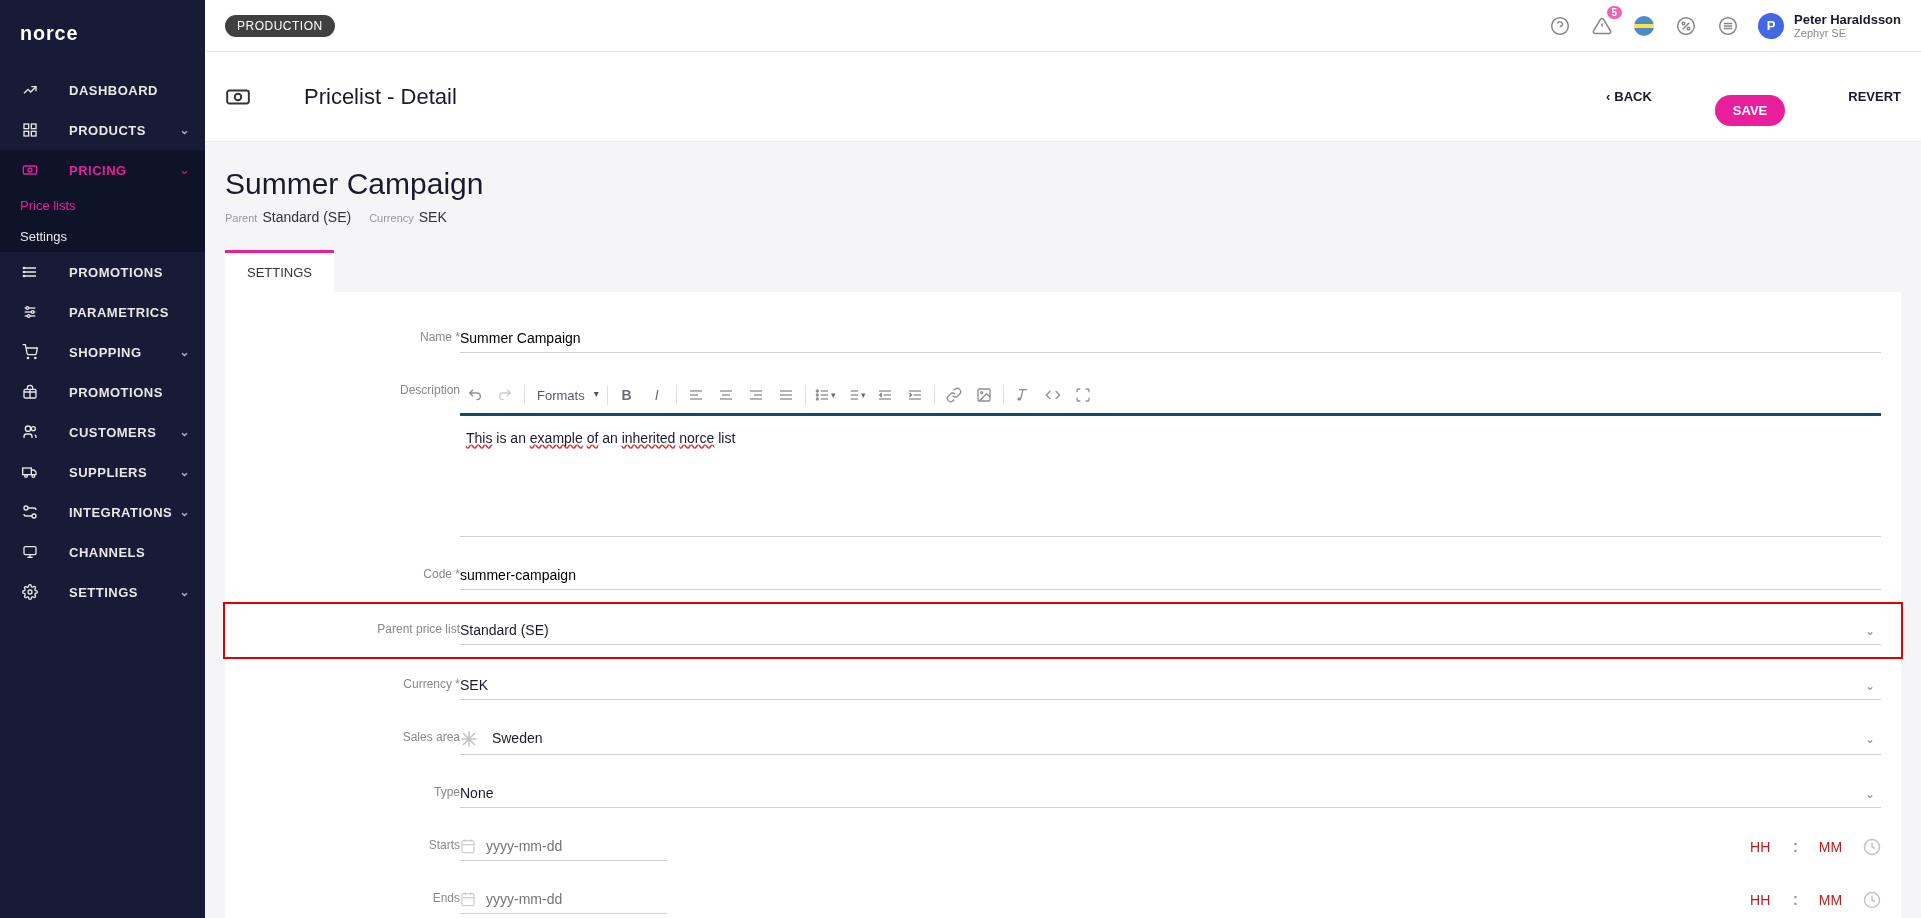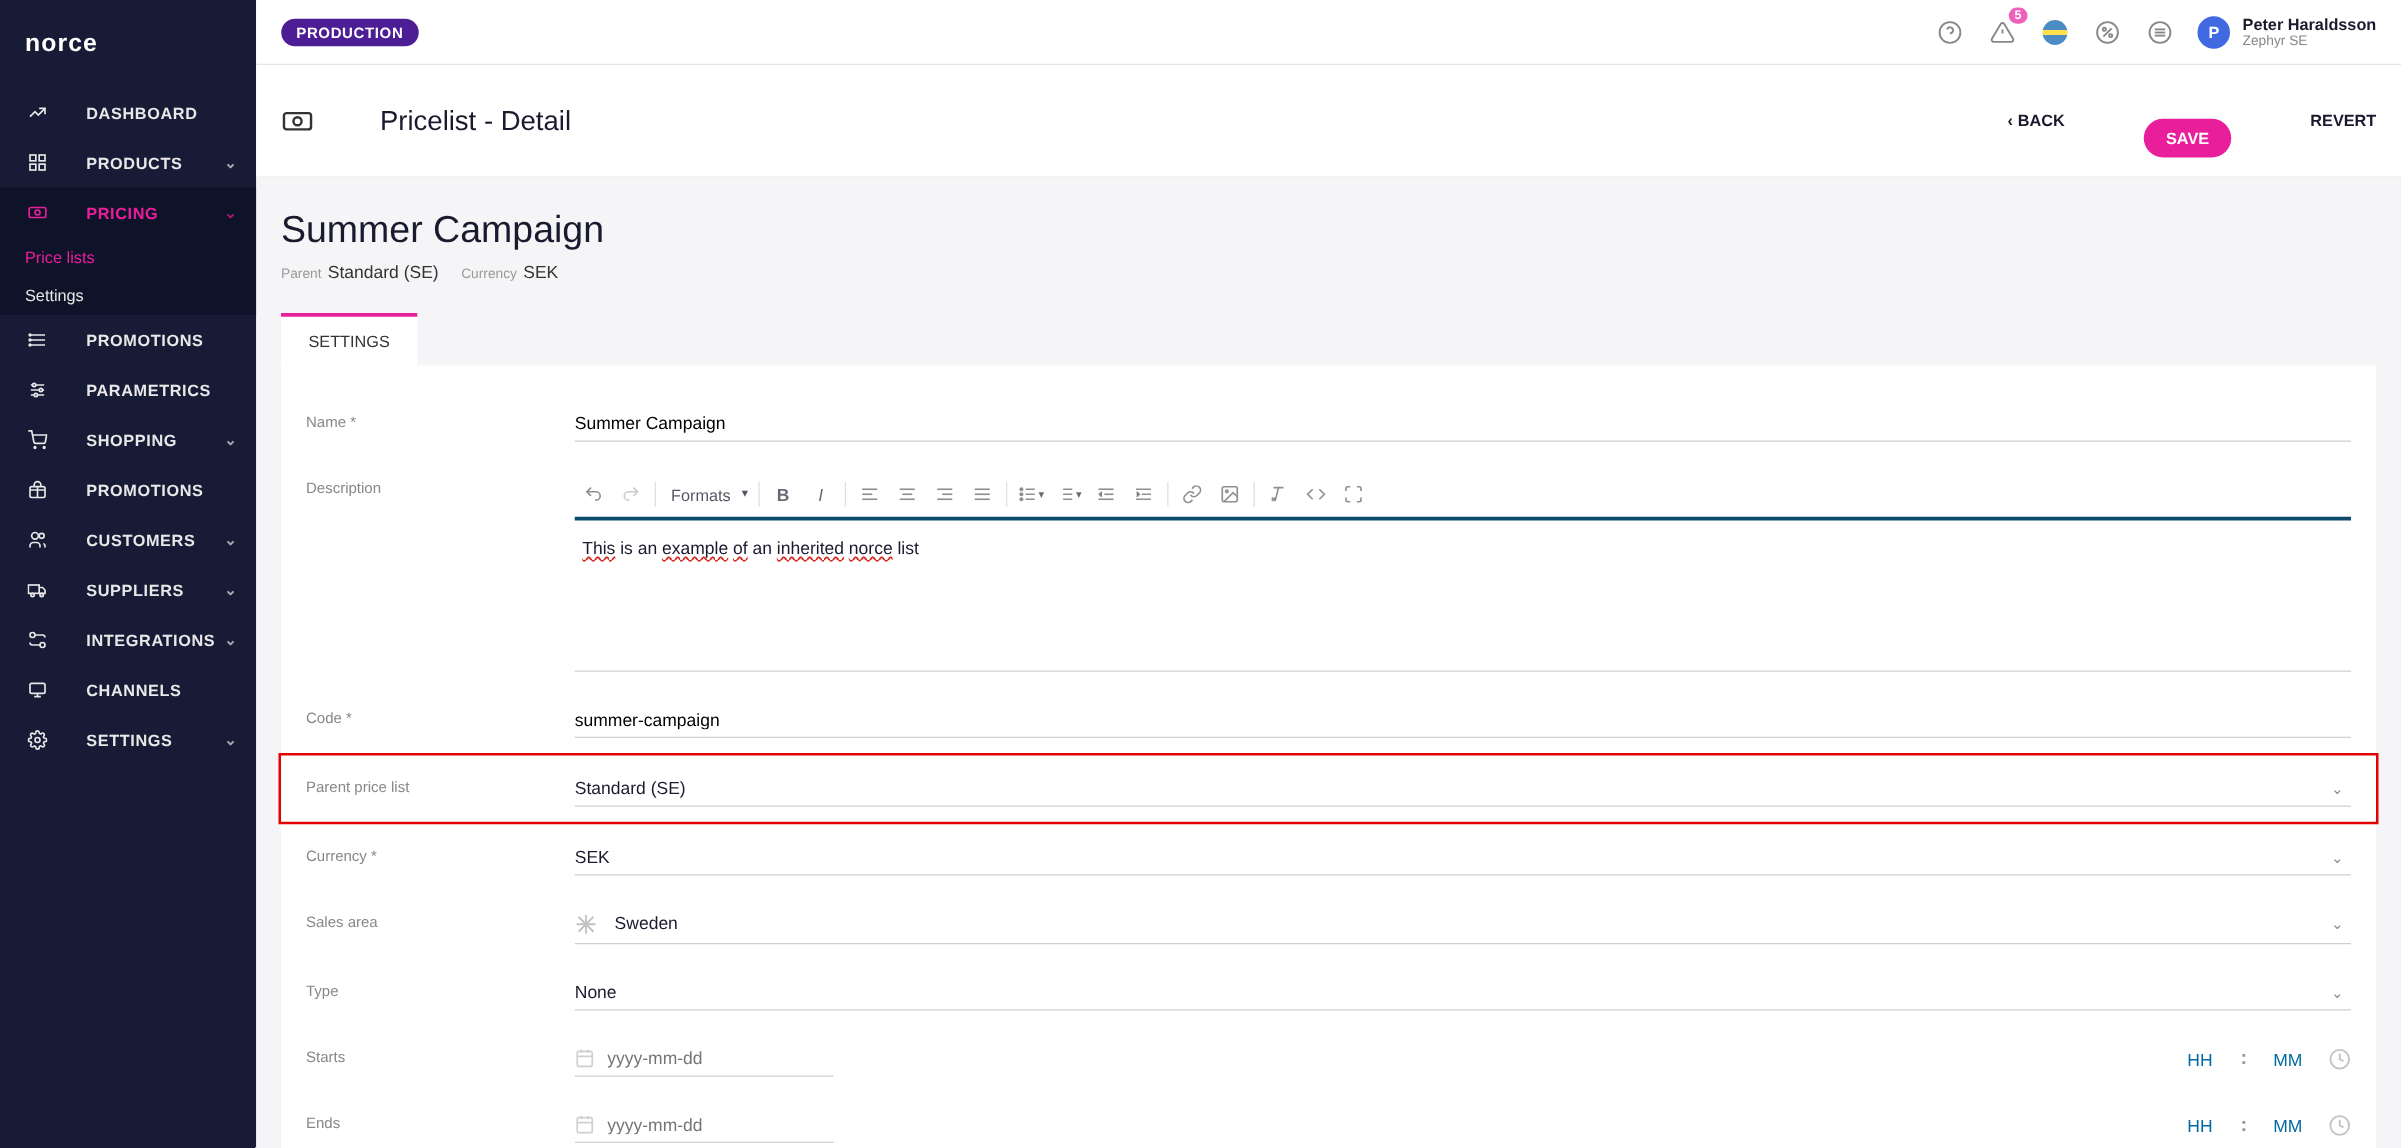--- a/index.html
+++ b/index.html
@@ -17,21 +17,21 @@
 .sidebar-item.active { color: #e91e9b; }
 .sidebar-subitem { padding: 8px 20px 8px 20px; font-size: 13px; cursor: pointer; }
 .sidebar-subitem.active { color: #e91e9b; }
 .sidebar-section.expanded { background: #0f132a; }
 
 
 .main { flex: 1; display: flex; flex-direction: column; background: #f5f5f7; }
 
 
 .topbar { height: 52px; background: #fff; border-bottom: 1px solid #e5e5e5; display: flex; align-items: center; padding: 0 20px; }
-.env-badge { background: #4c1d95; color: #fff; padding: 4px 12px; border-radius: 12px; font-size: 12px; font-weight: 700; letter-spacing: 0.5px; }
+.env-badge { background: #404040; color: #fff; padding: 4px 12px; border-radius: 12px; font-size: 12px; font-weight: 400; letter-spacing: 0.5px; }
 .topbar-spacer { flex: 1; }
 .topbar-icons { display: flex; align-items: center; gap: 18px; }
 .topbar-icon { width: 24px; height: 24px; display: flex; align-items: center; justify-content: center; cursor: pointer; position: relative; opacity: 0.7; }
 .badge-count { position: absolute; top: -8px; right: -8px; background: #e91e9b; color: #fff; font-size: 10px; border-radius: 8px; padding: 1px 5px; font-weight: bold; }
 .flag-icon { width: 20px; height: 20px; border-radius: 50%; background: linear-gradient(to bottom, #005bac 0%, #005bac 40%, #ffd200 40%, #ffd200 60%, #005bac 60%); }
 .user-block { display: flex; align-items: center; gap: 10px; cursor: pointer; }
 .avatar { width: 26px; height: 26px; border-radius: 50%; background: #4169e1; color: #fff; display: flex; align-items: center; justify-content: center; font-weight: bold; font-size: 13px; }
 .user-info { display: flex; flex-direction: column; }
 .user-name { font-size: 13px; font-weight: 600; }
 .user-sub { font-size: 11px; color: #888; }
@@ -52,42 +52,42 @@
 .record-meta .label { color: #999; font-size: 11px; margin-right: 5px; }
 .record-meta .value { font-size: 14px; color: #333; }
 
 .tabs { margin-top: 25px; display: flex; }
 .tab { padding: 12px 22px; font-size: 13px; font-weight: 500; color: #555; cursor: pointer; }
 .tab.active { background: #fff; border-top: 3px solid #e91e9b; color: #333; }
 
 .panel { background: #fff; padding: 20px 0 40px; }
 .form-row { display: flex; padding: 12px 20px; align-items: flex-start; }
 .form-row.highlight { border: 2.5px solid #e40000; margin: 0 -2px; }
-.form-label { width: 215px; font-size: 12px; color: #888; padding-top: 6px; flex-shrink: 0; }
+.form-label { width: 215px; font-size: 12px; color: #888; padding-top: 6px; flex-shrink: 0; text-align: right; }
 .form-field { flex: 1; position: relative; }
 .form-input { width: 100%; border: none; border-bottom: 1px solid #d0d0d0; padding: 6px 0; font-size: 14px; background: transparent; }
 .form-select { width: 100%; border: none; border-bottom: 1px solid #d0d0d0; padding: 6px 30px 6px 0; font-size: 14px; background: transparent; position: relative; cursor: pointer; }
 .select-chev { position: absolute; right: 6px; top: 8px; font-size: 12px; color: #888; }
 .select-prefix-icon { display: inline-block; width: 20px; margin-right: 8px; vertical-align: middle; opacity: 0.5; }
 
 
 .rte { border-bottom: 1px solid #d0d0d0; }
 .rte-toolbar { display: flex; align-items: center; gap: 0; padding: 4px 0; border-bottom: 3px solid #0c4a6e; flex-wrap: wrap;}
 .rte-btn { width: 30px; height: 28px; display: flex; align-items: center; justify-content: center; cursor: pointer; opacity: 0.65; font-size: 14px; }
 .rte-sep { width: 1px; height: 20px; background: #e0e0e0; margin: 0 4px; }
 .rte-dropdown { padding: 4px 18px 4px 8px; font-size: 13px; cursor: pointer; position: relative; opacity: 0.75;}
 .rte-dropdown::after { content: "▾"; position: absolute; right: 4px; font-size: 10px; }
 .rte-content { padding: 14px 6px; min-height: 120px; font-size: 14px; }
 .rte-content .squiggle { text-decoration: underline wavy #d93025; text-decoration-skip-ink: none;}
 
 
 .date-row .form-field { display: flex; align-items: center; gap: 10px; }
 .date-input { flex: 1; border: none; border-bottom: 1px solid #d0d0d0; padding: 6px 0 6px 26px; font-size: 14px; background: transparent; color: #999; position: relative; }
 .date-prefix-icon { position: absolute; left: 0; top: 6px; width: 18px; opacity: 0.4; }
-.time-part { width: 45px; text-align: center; color: #0369a1; font-size: 14px; }
+.time-part { width: 45px; text-align: center; color: #b91c1c; font-size: 14px; }
 .time-sep { font-size: 16px; font-weight: 600; color: #999; }
 .clock-icon { width: 18px; opacity: 0.5; }
 
 svg { display: block; }
 </style>
 </head>
 <body>
 
 <div class="app">
 

